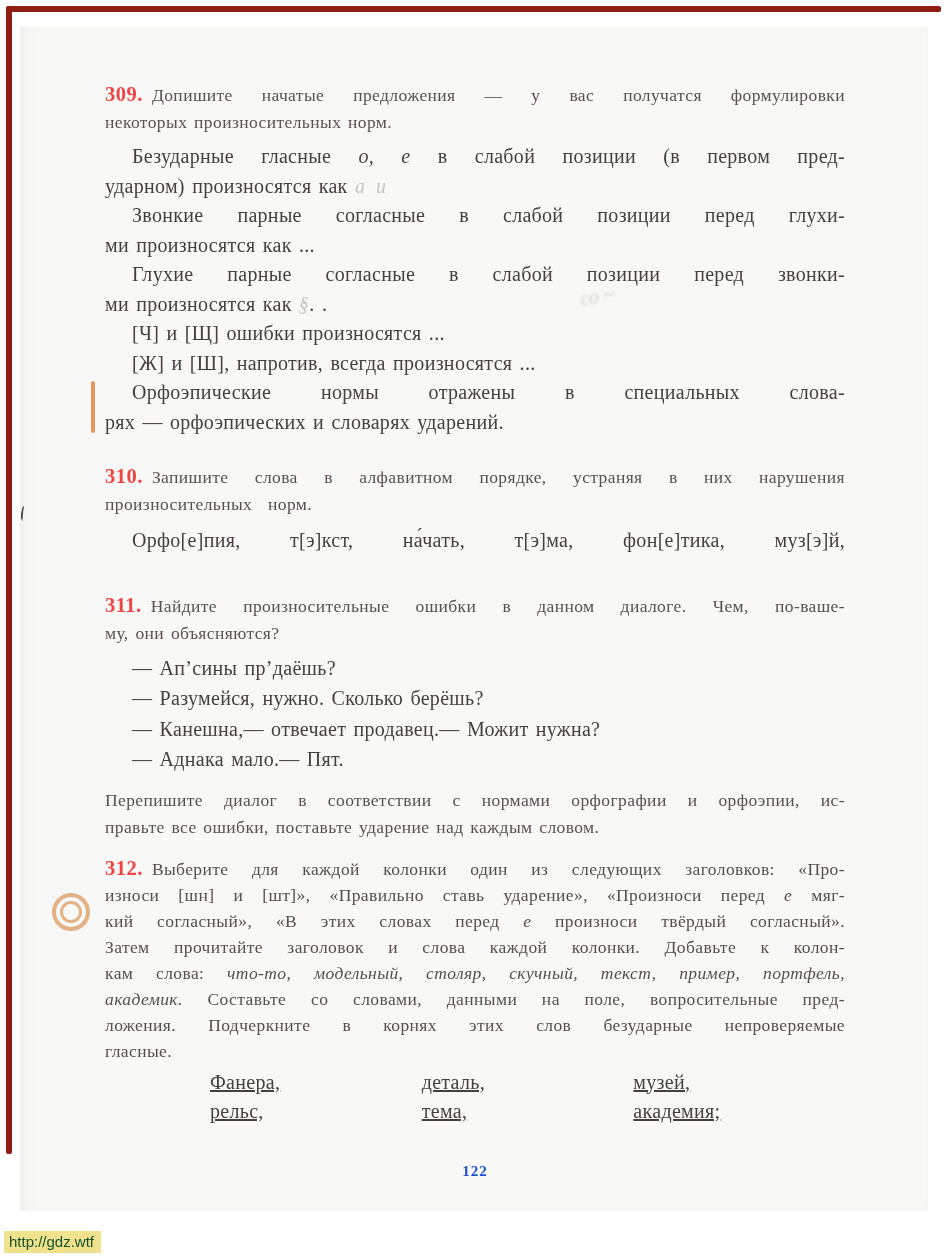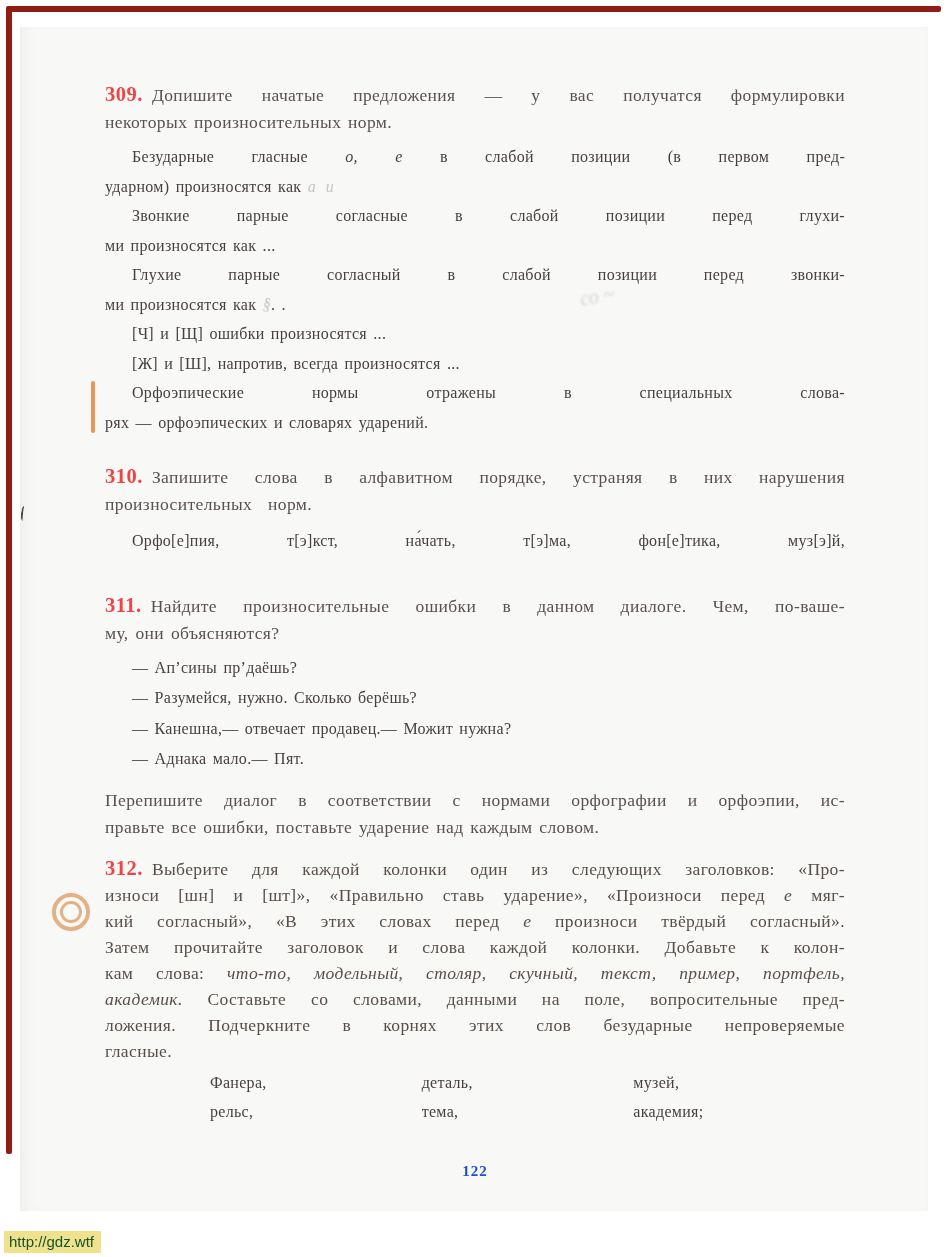--- a/index.html
+++ b/index.html
@@ -12,38 +12,38 @@
   .border-top{position:absolute;left:7px;top:6px;width:934px;height:6px;background:var(--red,#8f1d14);border-radius:2px;}
   .border-left{position:absolute;left:6px;top:6px;width:6px;height:1148px;background:var(--red,#8f1d14);border-radius:2px;}
   
   .page{
     position:absolute;left:20px;top:27px;width:908px;height:1184px;
     background:var(--pagebg,#f8f8f6);
     box-shadow:inset 10px 0 18px -10px rgba(0,0,0,.07), inset -4px 0 10px -6px rgba(0,0,0,.03);
   }
   .content{position:absolute;left:85px;top:54px;width:740px;color:var(--ink,#473e41);}
   .block{position:relative;}
-  .line{font-size:16px;line-height:29.5px;letter-spacing:.3px;word-spacing:2px;min-height:29.5px;}
+  .line{font-size:20px;line-height:29.5px;letter-spacing:.3px;word-spacing:2px;min-height:29.5px;}
   .task .line{font-size:17.5px;line-height:27px;color:var(--taskink,#5a4f51);letter-spacing:.4px;min-height:27px;}
   .t312 .line{line-height:26px;min-height:26px;color:#584e49;}
   .dialog .line{line-height:30.5px;}
   .fill{text-align:justify;text-align-last:justify;}
   .indent{text-indent:27px;}
   .ls{letter-spacing:4.5px;word-spacing:11px;}
   .exnum{font-weight:bold;font-size:20.5px;color:#ef4444;letter-spacing:.5px;margin-right:9px;}
   .task .exnum{font-size:20.5px;}
   i{font-style:italic;}
   
   .bar{position:absolute;left:-14px;top:3px;width:4px;height:52px;background:var(--accent,#e8975c);border-radius:2px;}
   
   .ring{position:absolute;left:32px;top:866px;width:30px;height:30px;border:4px solid var(--ring,#e2b286);border-radius:50%;}
   .ring-inner{position:absolute;left:4px;top:4px;width:16px;height:16px;border:3px solid var(--ring,#e2b286);border-radius:50%;}
   
   .cols{display:flex;padding-left:105px;}
-  .col{width:215px;}
+  .col{width:215px;text-decoration:underline;}
   
   .pagenum{position:absolute;left:85px;top:1136px;width:740px;text-align:center;
     font-size:15px;font-weight:600;letter-spacing:1px;color:#1d4ed8;}
   
   .watermark{position:absolute;left:4px;top:1231px;background:var(--wmbg,#f0e18c);
     color:#14532d;font-family:"Liberation Sans",sans-serif;font-size:15px;
     padding:2px 7px 3px 5px;text-decoration:none;display:inline-block;}
   
   .pencil{opacity:.28;filter:blur(.5px);font-style:italic;letter-spacing:2px;margin-top:30px;}
   .doodle{display:inline-block;opacity:.3;filter:blur(.5px);transform:rotate(12deg);}
@@ -67,21 +67,21 @@
     <div class="content">
         <div class="block task">
           <div class="line fill"><span class="exnum">309.</span><span>Допишите начатые предложения — у вас получатся формулировки</span></div>
           <div class="line">некоторых произносительных норм.</div>
         </div>
         <div class="block body" style="margin-top: 6px;">
           <div class="line fill indent">Безударные гласные <i>о, е</i> в слабой позиции (в первом пред-</div>
           <div class="line">ударном) произносятся как <span class="pencil">а и</span></div>
           <div class="line fill indent">Звонкие парные согласные в слабой позиции перед глухи-</div>
           <div class="line">ми произносятся как ...</div>
-          <div class="line fill indent">Глухие парные согласный в слабой позиции перед звонки-</div>
+          <div class="line fill indent">Глухие парные согласные в слабой позиции перед звонки-</div>
           <div class="line">ми произносятся как <span class="doodle">§</span>. .</div>
           <div class="line indent">[Ч] и [Щ] ошибки произносятся ...</div>
           <div class="line indent">[Ж] и [Ш], напротив, всегда произносятся ...</div>
         </div>
         <div class="block body rule" style="">
           <div class="bar"></div>
           <div class="line fill indent">Орфоэпические нормы отражены в специальных слова-</div>
           <div class="line">рях — орфоэпических и словарях ударений.</div>
         </div>
         <div class="block task" style="margin-top: 26px;">

